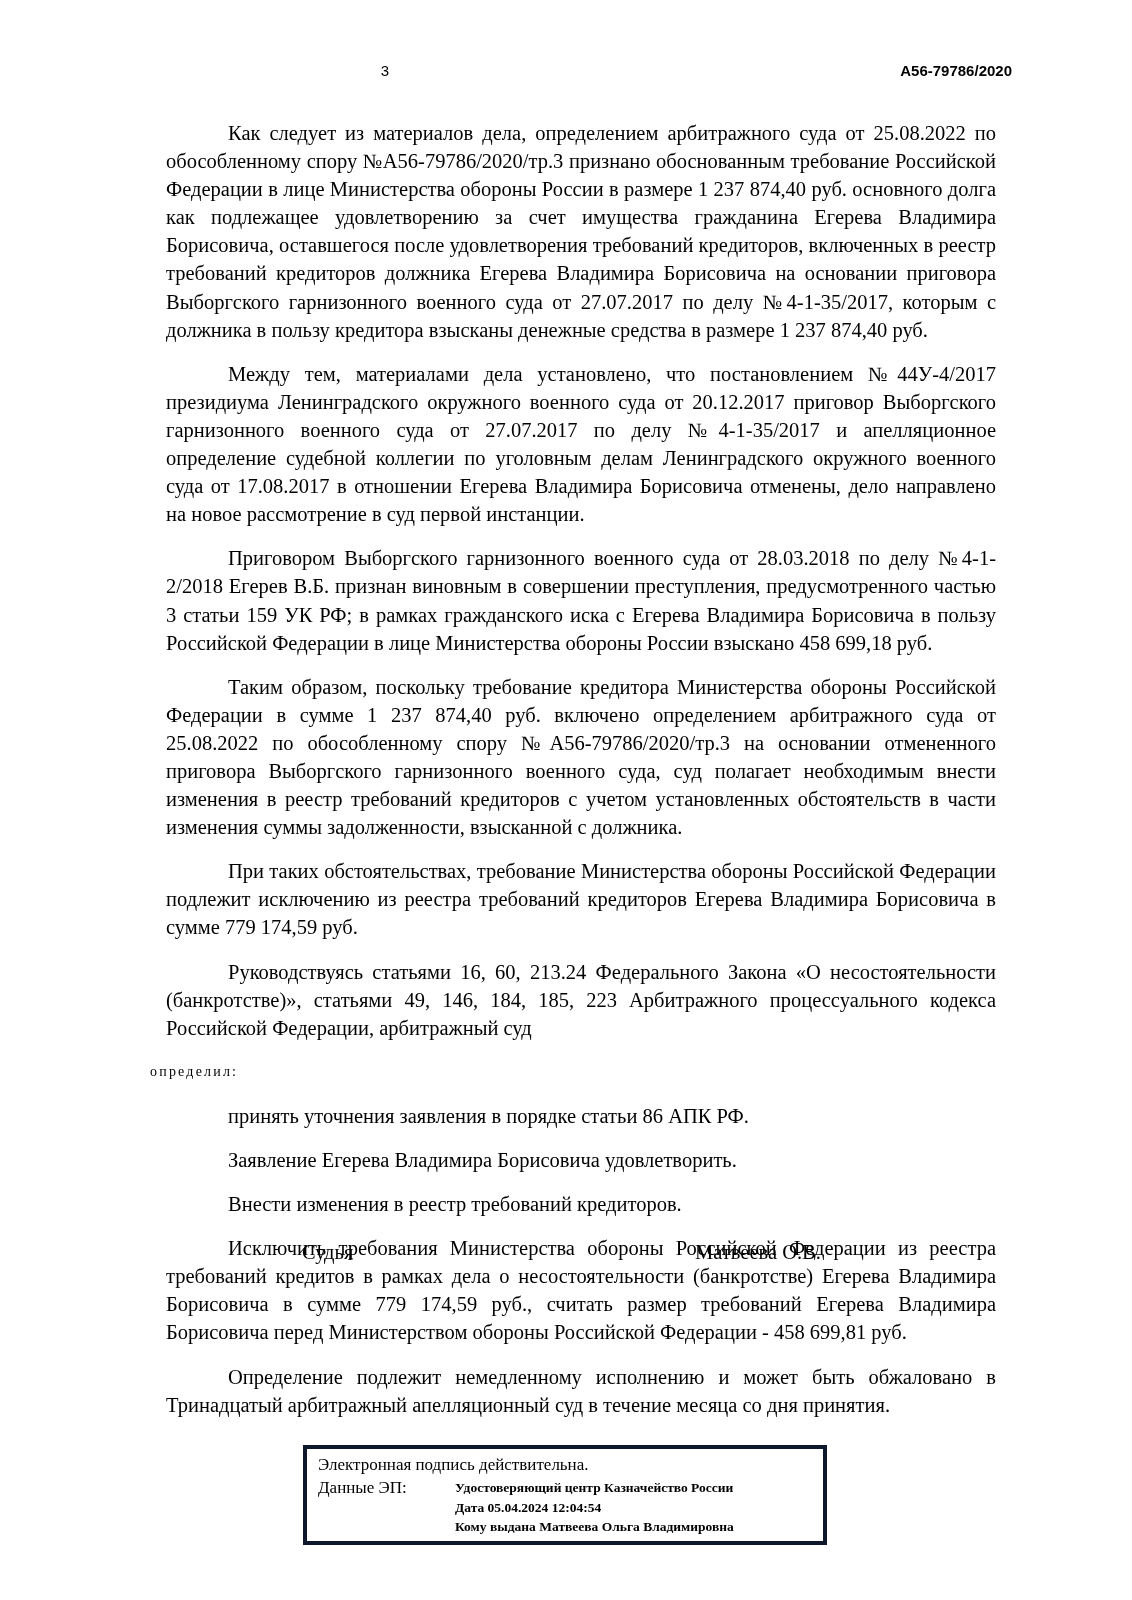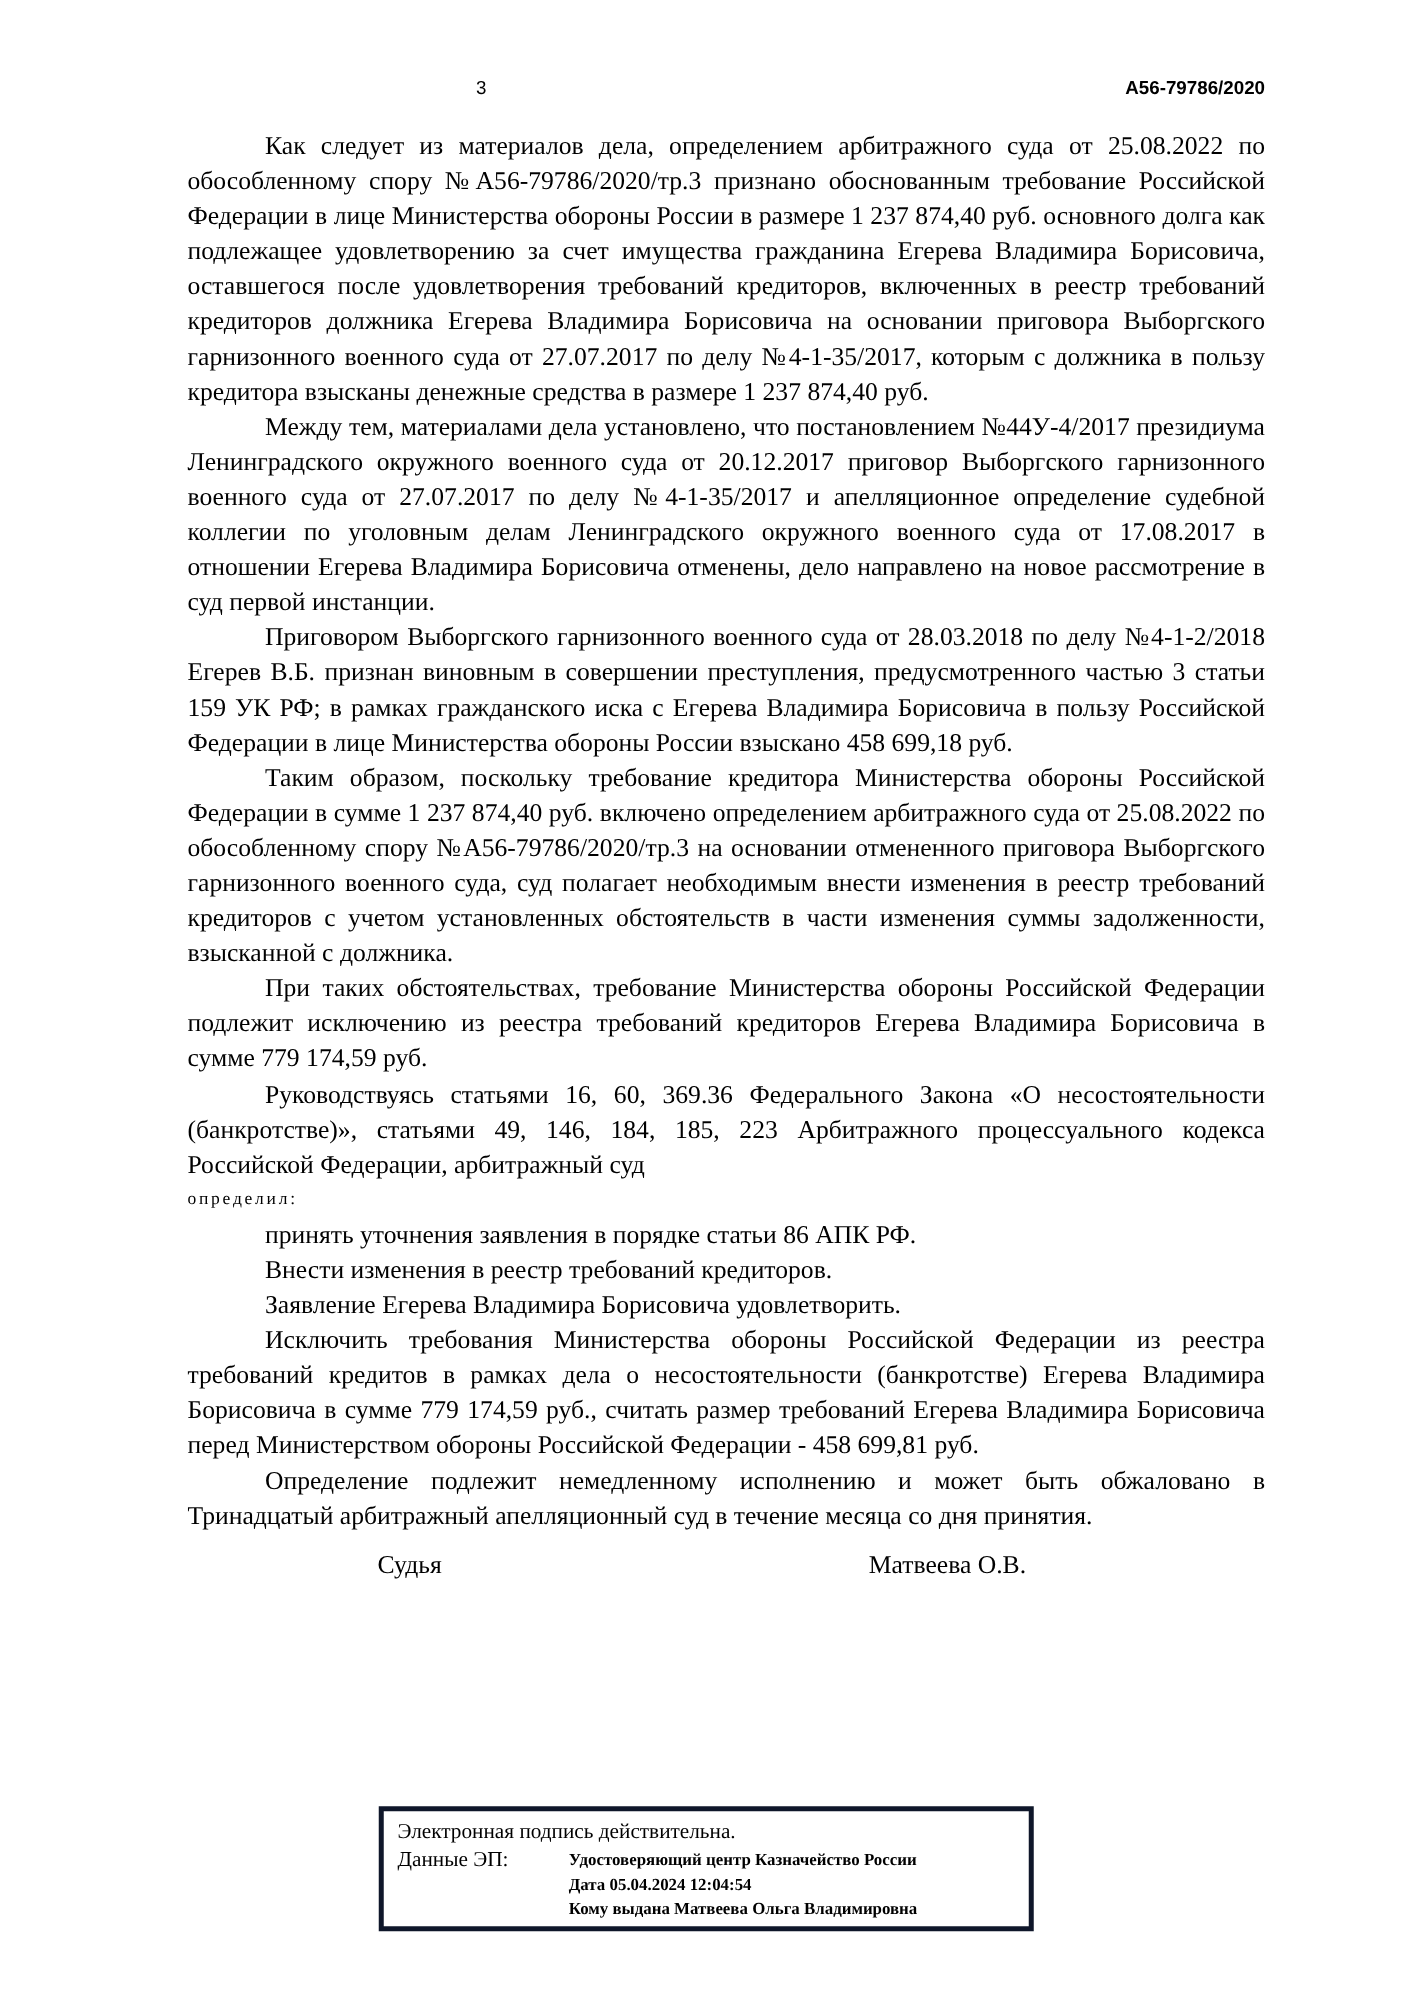--- a/index.html
+++ b/index.html
@@ -44,21 +44,21 @@
   }
 
   
   .doc-body {
     position: absolute;
     top: 103px;
     left: 150px;
     width: 862px;
   }
   .para {
-    margin: 0;
+    margin: 16px;
     font-size: 20.5px;
     line-height: 28.1px;
     text-align: justify;
     text-indent: 62px;
     hyphens: none;
     -webkit-hyphens: none;
   }
   .para.plain {
     text-align: left;
     text-indent: 62px;
@@ -148,29 +148,29 @@
     <p class="para">Как следует из материалов дела, определением арбитражного суда от 25.08.2022 по обособленному спору №А56-79786/2020/тр.3 признано обоснованным требование Российской Федерации в лице Министерства обороны России в размере 1 237 874,40 руб. основного долга как подлежащее удовлетворению за счет имущества гражданина Егерева Владимира Борисовича, оставшегося после удовлетворения требований кредиторов, включенных в реестр требований кредиторов должника Егерева Владимира Борисовича на основании приговора Выборгского гарнизонного военного суда от 27.07.2017 по делу №4-1-35/2017, которым с должника в пользу кредитора взысканы денежные средства в размере 1 237 874,40 руб.</p>
 
     <p class="para">Между тем, материалами дела установлено, что постановлением №44У-4/2017 президиума Ленинградского окружного военного суда от 20.12.2017 приговор Выборгского гарнизонного военного суда от 27.07.2017 по делу №4-1-35/2017 и апелляционное определение судебной коллегии по уголовным делам Ленинградского окружного военного суда от 17.08.2017 в отношении Егерева Владимира Борисовича отменены, дело направлено на новое рассмотрение в суд первой инстанции.</p>
 
     <p class="para">Приговором Выборгского гарнизонного военного суда от 28.03.2018 по делу №4-1-2/2018 Егерев В.Б. признан виновным в совершении преступления, предусмотренного частью 3 статьи 159 УК РФ; в рамках гражданского иска  с Егерева Владимира Борисовича в пользу Российской Федерации в лице Министерства обороны России взыскано 458 699,18 руб.</p>
 
     <p class="para">Таким образом, поскольку требование кредитора Министерства обороны Российской Федерации в сумме  1 237 874,40 руб. включено определением арбитражного суда от 25.08.2022 по обособленному спору №А56-79786/2020/тр.3 на основании отмененного приговора Выборгского гарнизонного военного суда, суд полагает необходимым внести изменения в реестр требований кредиторов с учетом установленных обстоятельств в части изменения суммы задолженности, взысканной с должника.</p>
 
     <p class="para">При таких обстоятельствах, требование Министерства обороны Российской Федерации подлежит исключению из  реестра требований кредиторов Егерева Владимира Борисовича в сумме 779 174,59 руб.</p>
 
-    <p class="para">Руководствуясь статьями 16, 60, 369.36  Федерального Закона «О несостоятельности (банкротстве)», статьями 49, 146, 184, 185, 223 Арбитражного процессуального кодекса Российской Федерации, арбитражный суд</p>
+    <p class="para">Руководствуясь статьями 16, 60, 213.24  Федерального Закона «О несостоятельности (банкротстве)», статьями 49, 146, 184, 185, 223 Арбитражного процессуального кодекса Российской Федерации, арбитражный суд</p>
 
     <p class="operative-heading">определил:</p>
 
     <p class="para plain">принять уточнения заявления в порядке статьи 86 АПК РФ.</p>
 
+    <p class="para plain">Заявление Егерева Владимира Борисовича удовлетворить.</p>
+
     <p class="para plain">Внести изменения в реестр требований кредиторов.</p>
-
-    <p class="para plain">Заявление Егерева Владимира Борисовича удовлетворить.</p>
 
     <p class="para">Исключить требования Министерства обороны Российской Федерации из реестра требований кредитов в рамках дела о несостоятельности (банкротстве) Егерева Владимира Борисовича в сумме 779 174,59 руб., считать размер требований Егерева Владимира Борисовича перед Министерством обороны Российской Федерации - 458 699,81 руб.</p>
 
     <p class="para">Определение подлежит немедленному исполнению и может быть обжаловано в Тринадцатый арбитражный апелляционный суд в течение месяца со дня принятия.</p>
 
   </div>
 
   <div class="signature-row">
     <span class="sig-role">Судья</span>
     <span class="sig-name">Матвеева О.В.</span>

